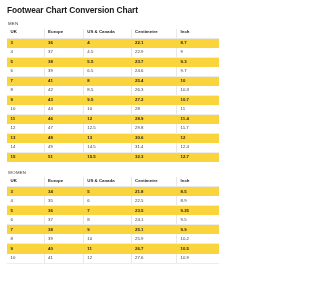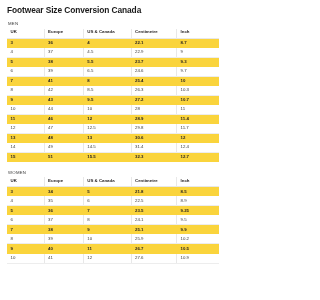--- a/index.html
+++ b/index.html
@@ -81,21 +81,21 @@
     border-bottom: 0.5px solid #ededed;
   }
   .men-block { margin-bottom: 9px; }
   .women-block { margin-bottom: 0; }
 </style>
 </head>
 <body>
 
 <div class="page">
 
-  <h1 class="chart-title">Footwear Size Conversion Canada</h1>
+  <h1 class="chart-title">Footwear Chart Conversion Chart</h1>
 
   <div class="men-block">
     <div class="section-label">MEN</div>
     <table class="size-table">
       <colgroup>
         <col class="c-uk">
           <col class="c-eu">
           <col class="c-us">
           <col class="c-cm">
           <col class="c-in">

